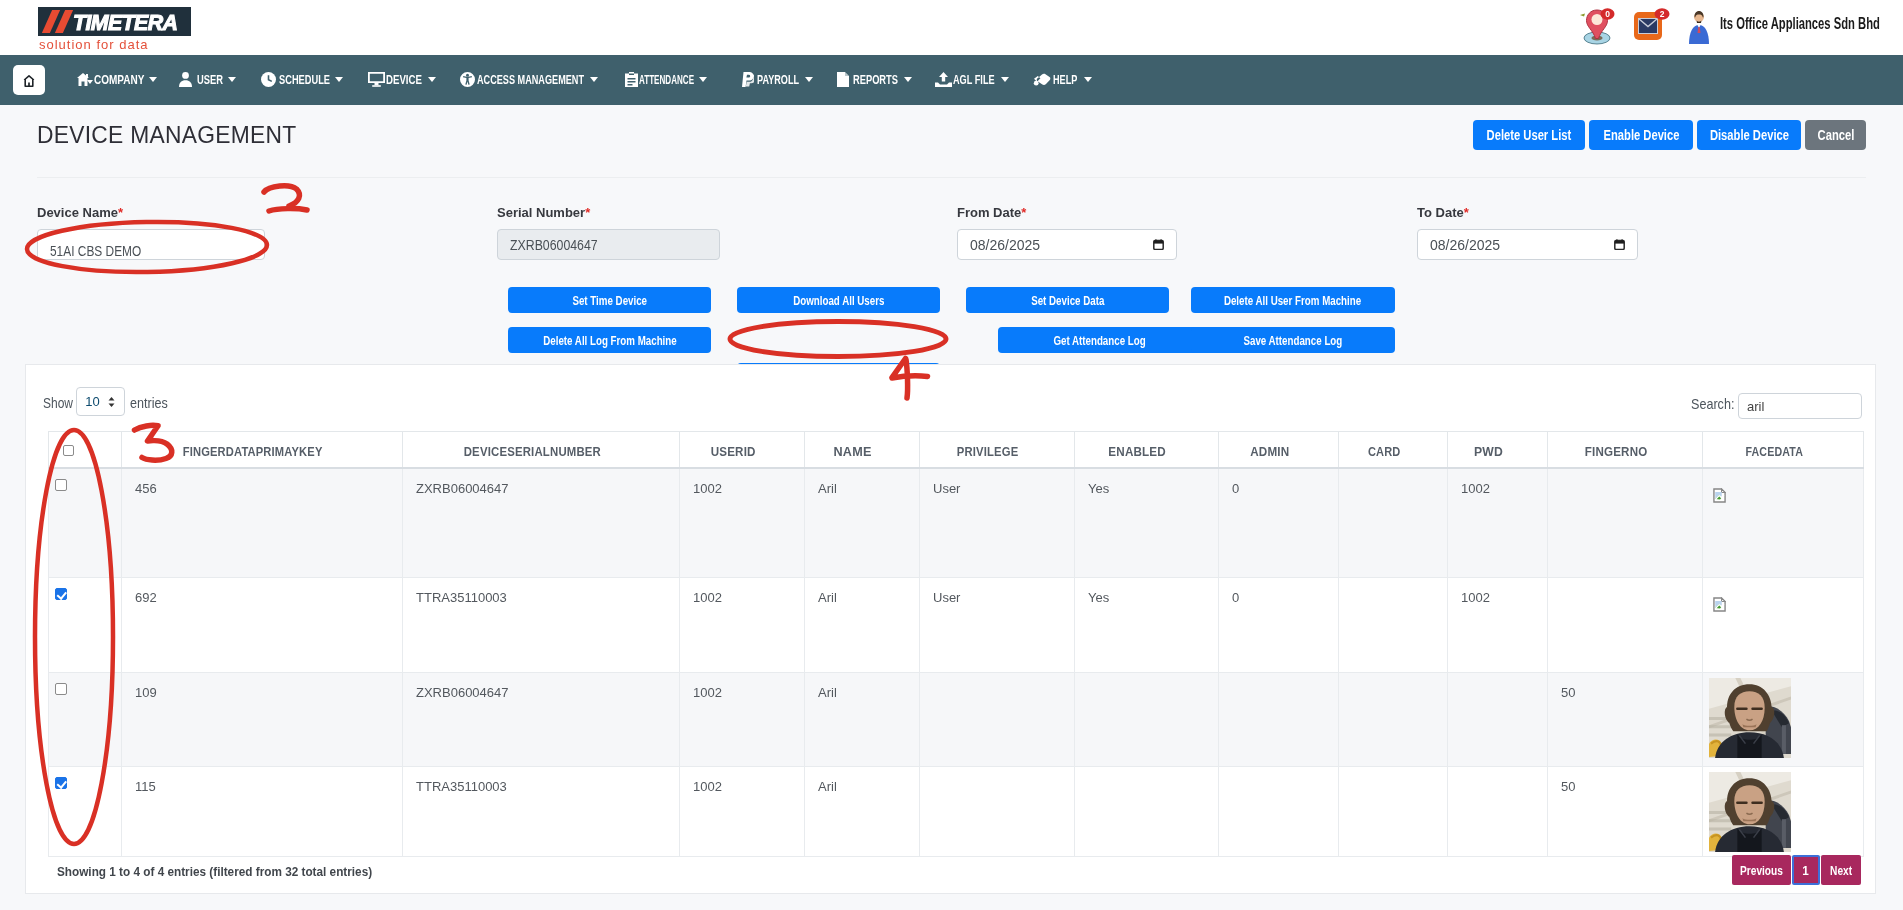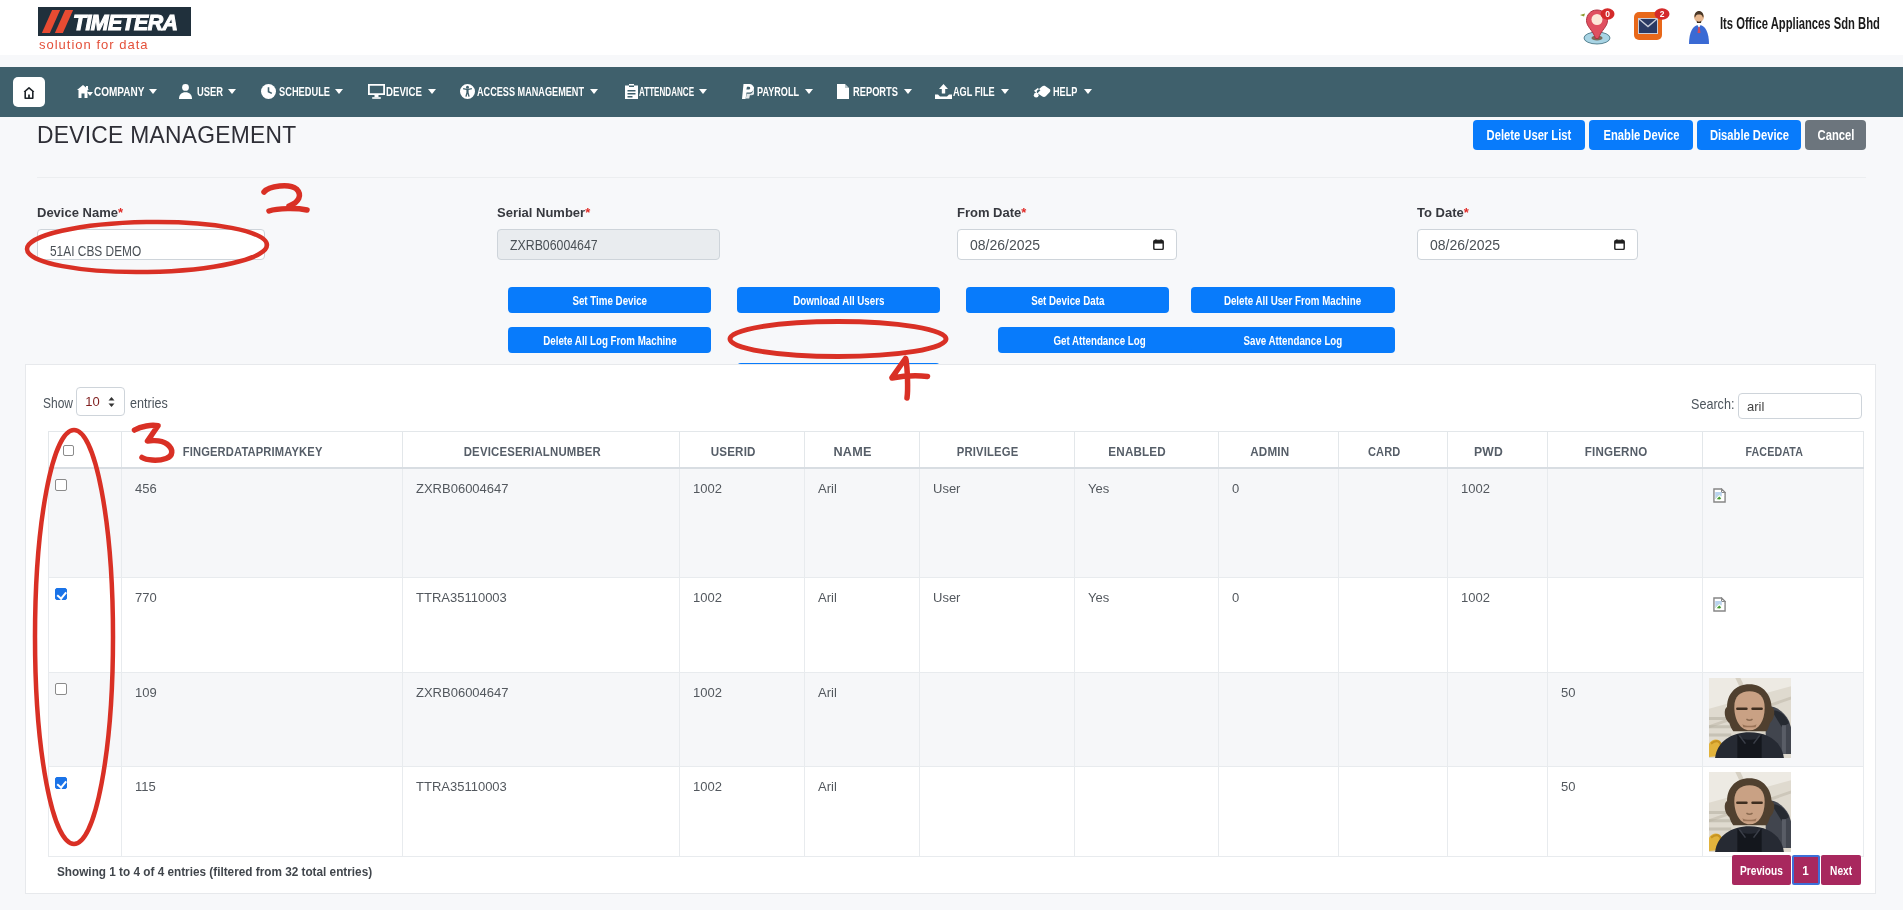--- a/index.html
+++ b/index.html
@@ -7,21 +7,21 @@
 
 
 #header { position:absolute; left:0; top:0; width:1903px; height:55px; background:#fff; }
 #logobox { position:absolute; left:38px; top:7px; width:153px; height:29px; background:#20303c; }
 #logobox .slash { position:absolute; top:3px; width:8px; height:23px; background:#e84b32; transform:skewX(-24deg); }
 #logotext { position:absolute; left:35px; top:2.5px; font-style:italic; font-weight:bold; font-size:22px; color:#fff; letter-spacing:-0.6px; -webkit-text-stroke:1.1px #fff; transform:scaleX(0.97); transform-origin:left; }
 #tagline { position:absolute; left:39px; top:37px; font-size:13px; color:#e4503a; letter-spacing:1px; font-weight:500; }
 #company-name { position:absolute; right:23px; top:15px; font-size:16px; font-weight:bold; color:#1b1b1b; transform:scaleX(0.702); transform-origin:right center; }
 
 
-#nav { position:absolute; left:0; top:55px; width:1903px; height:50px; background:#3f606c;margin-top:12px; }
+#nav { position:absolute; left:0; top:55px; width:1903px; height:50px; background:#3f606c; }
 #homebtn { position:absolute; left:13px; top:10px; width:32px; height:30px; background:#fff; border-radius:5px; }
 .nicon { position:absolute; top:17px; }
 .nlab { position:absolute; top:17px; color:#fff; font-size:13.5px; font-weight:bold; white-space:nowrap; transform-origin:left top; line-height:15px; }
 .caret { position:absolute; top:22px; width:0; height:0; border-left:4px solid transparent; border-right:4px solid transparent; border-top:5px solid #fff; }
 
 
 #title { position:absolute; left:37px; top:121px; font-size:24px; font-weight:400; color:#2e2e36; letter-spacing:0.3px; transform:scaleX(0.95); transform-origin:left center; }
 .btn { position:absolute; height:30px; background:#087bfb; color:#fff; font-weight:bold; font-size:14px; text-align:center; border-radius:4px; display:flex; align-items:center; justify-content:center; font-family:"Liberation Sans",sans-serif; }
 .btn.gray { background:#6c757d; }
 #hr1 { position:absolute; left:37px; top:177px; width:1829px; height:1px; background:#eceef0; }
@@ -29,21 +29,21 @@
 .flabel .req { color:#e02b27; }
 .finput { position:absolute; top:229px; height:31px; border:1px solid #ced4da; border-radius:4px; background:#fff; font-size:14px; color:#4a5056; padding-left:12px; display:flex; align-items:center; }
 .finput.disabled { background:#e9ecef; }
 .actbtn { height:26px; font-size:13px; }
 
 .cal { position:absolute; right:12px; top:9px; width:11px; height:11px; }
 
 
 #card { position:absolute; left:25px; top:364px; width:1851px; height:530px; background:#fff; border:1px solid #e7e9ec; border-radius:0; }
 #showrow { position:absolute; left:17px; top:29px; font-size:15px; color:#4c545c; transform:scaleX(0.8); transform-origin:left center; }
-#showsel { position:absolute; left:50px; top:22px; width:49px; height:29px; border:1px solid #ced4da; border-radius:4px; background:#fff; font-size:13px; color:#7f1d1d; display:flex; align-items:center; justify-content:center; }
+#showsel { position:absolute; left:50px; top:22px; width:49px; height:29px; border:1px solid #ced4da; border-radius:4px; background:#fff; font-size:13px; color:#0c4a6e; display:flex; align-items:center; justify-content:center; }
 #entrieslab { position:absolute; left:104px; top:29px; font-size:15px; color:#4c545c; transform:scaleX(0.84); transform-origin:left center; }
 #searchlab { position:absolute; left:1665px; top:30px; font-size:15px; color:#4c545c; transform:scaleX(0.84); transform-origin:left center; }
 #searchbox { position:absolute; left:1712px; top:28px; width:124px; height:26px; border:1px solid #ced4da; border-radius:4px; font-size:13px; color:#444; padding-left:8px; display:flex; align-items:center; }
 
 table { border-collapse:collapse; table-layout:fixed; position:absolute; left:22px; top:66px; width:1815px; }
 .thx { display:inline-block; white-space:nowrap; }
 th { border:1px solid #e3e7ea; border-bottom:2px solid #d8dde2; height:36px; padding-top:5px; padding-right:18px; font-size:13px; color:#565e68; font-weight:bold; letter-spacing:0.2px; text-align:center; vertical-align:middle; background:#fff; }
 td { border:1px solid #e8ebee; font-size:13px; color:#53585e; vertical-align:top; padding:12px 0 0 13px; background:#fff; }
 td.ckc { padding:10px 0 0 6px; }
 td.face1 { padding:19px 0 0 8px; }
@@ -284,21 +284,21 @@
           <td class="face1"><svg width="13" height="15" viewBox="0 0 14 16" style="margin-left:2px;">
               <path d="M1 1 h8.2 L13 4.8 V15 H1 Z" fill="#fff" stroke="#878787" stroke-width="1.5"></path>
               <path d="M9.2 1 L13 4.8 H9.2 Z" fill="#fff" stroke="#878787" stroke-width="1.1"></path>
               <path d="M2.4 4.2 h7 v4.6 l-2.6 3 h-4.4 z" fill="#b9d3ee"></path>
               <path d="M2.4 11.8 L6.6 7.4 L9.4 10.2 L7.6 12.4 Z" fill="#449a31"></path>
               <path d="M2.4 12.6 l4.3-4.6 2.3 2.2 2.8-2.8" fill="none" stroke="#fff" stroke-width="1.3"></path>
             </svg></td>
     </tr>
     <tr style="height:95px;">
       <td class="ckc"><span class="ck on"></span></td>
-          <td>770</td>
+          <td>692</td>
           <td>TTRA35110003</td>
           <td>1002</td>
           <td>Aril</td>
           <td>User</td>
           <td>Yes</td>
           <td>0</td>
           <td></td>
           <td>1002</td>
           <td></td>
           <td class="face1"><svg width="13" height="15" viewBox="0 0 14 16" style="margin-left:2px;">

